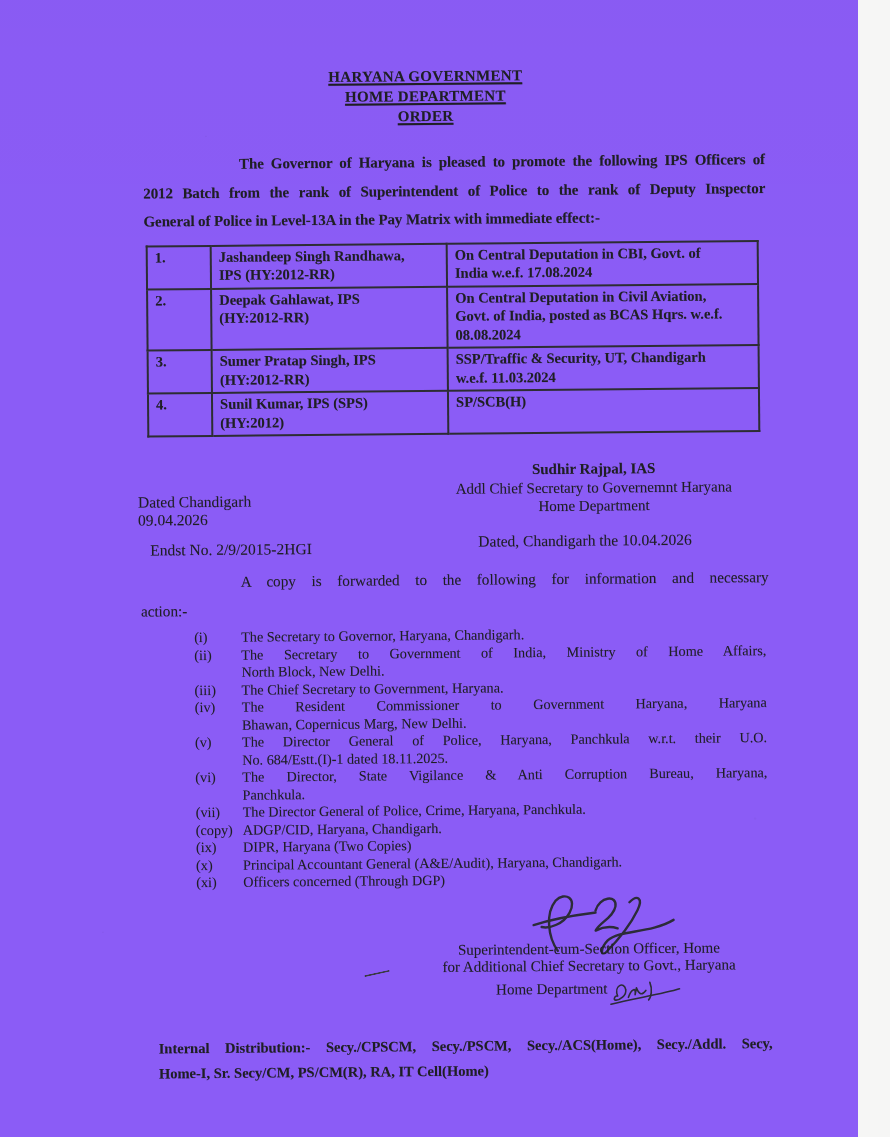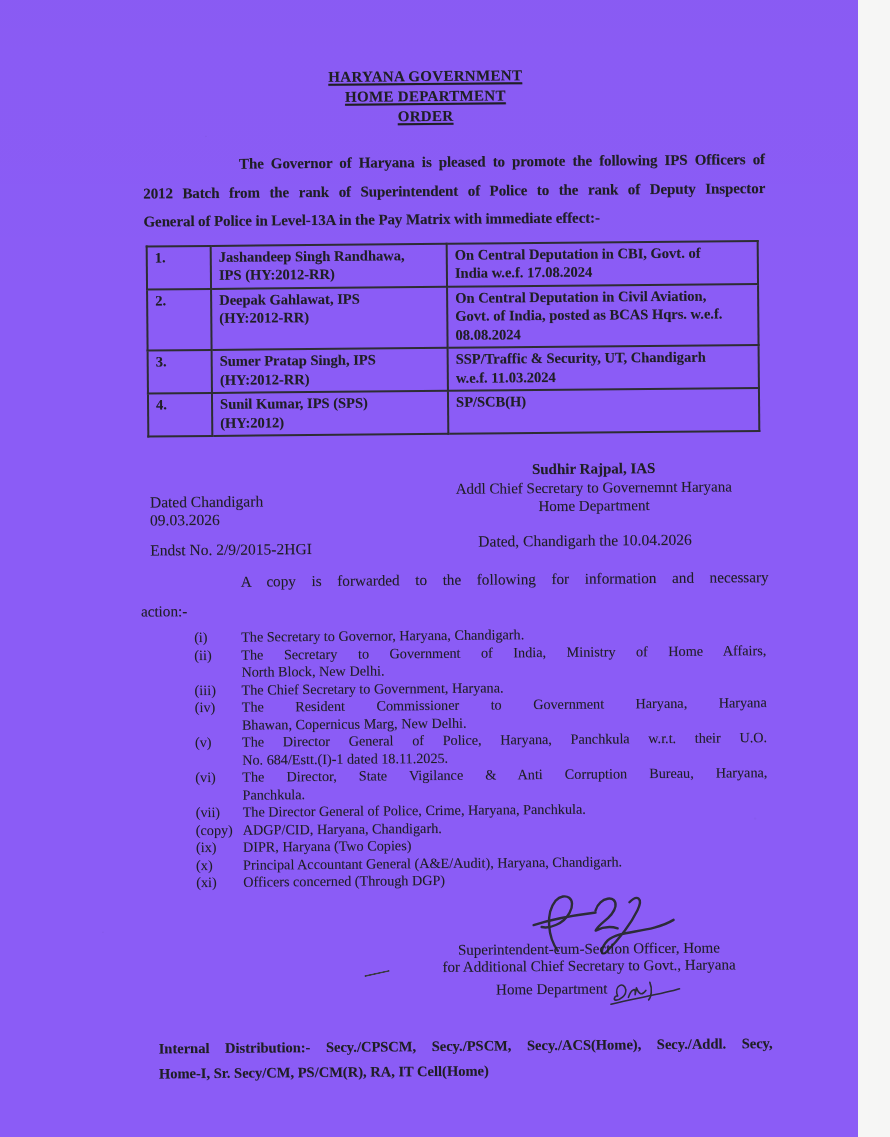--- a/index.html
+++ b/index.html
@@ -44,21 +44,21 @@
   
   table.tbl{margin:9px 0 0 148px;width:613px;border-collapse:collapse;font-weight:700;font-size:14.5px;line-height:18.5px;}
   table.tbl td{border:2px solid #2d2d33;padding:1px 7px 3px;vertical-align:top;}
   td.c-sno{width:48px;}
   td.c-off{width:220px;}
 
   
   .sigblock{position:relative;height:130px;}
   .signatory{position:absolute;left:418px;top:26px;width:352px;text-align:center;font-size:15px;line-height:18.5px;}
   .signatory .name{font-weight:700;}
-  .dated-left{position:absolute;left:150px;top:56px;font-size:15.5px;line-height:18px;}
+  .dated-left{position:absolute;left:138px;top:56px;font-size:15.5px;line-height:18px;}
   .endst{position:absolute;left:150px;top:104px;font-size:15.5px;}
   .dated-right{position:absolute;left:478px;top:98px;font-size:15.5px;}
 
   
   .fwd{margin:0 0 0 140px;width:628px;font-size:15.2px;line-height:29px;text-align:justify;}
   .fwd .tline:first-child{text-indent:100px;}
 
   
   .dlist{margin:4px 0 0 193px;width:572px;font-size:14.2px;line-height:17.5px;}
   .li{display:flex;}
@@ -147,21 +147,21 @@
       </table>
 
     <div class="sigblock">
       <div class="signatory">
         <span class="tline name">Sudhir Rajpal, IAS</span>
         <span class="tline">Addl Chief Secretary to Governemnt Haryana</span>
         <span class="tline">Home Department</span>
       </div>
       <div class="dated-left">
         <span class="tline">Dated Chandigarh</span>
-        <span class="tline">09.03.2026</span>
+        <span class="tline">09.04.2026</span>
       </div>
       <div class="endst">Endst No. 2/9/2015-2HGI</div>
       <div class="dated-right">Dated, Chandigarh the 10.04.2026</div>
     </div>
 
     <div class="fwd">
         <span class="tline jline">A copy is forwarded to the following for information and necessary</span>
         <span class="tline">action:-</span>
       </div>
 

